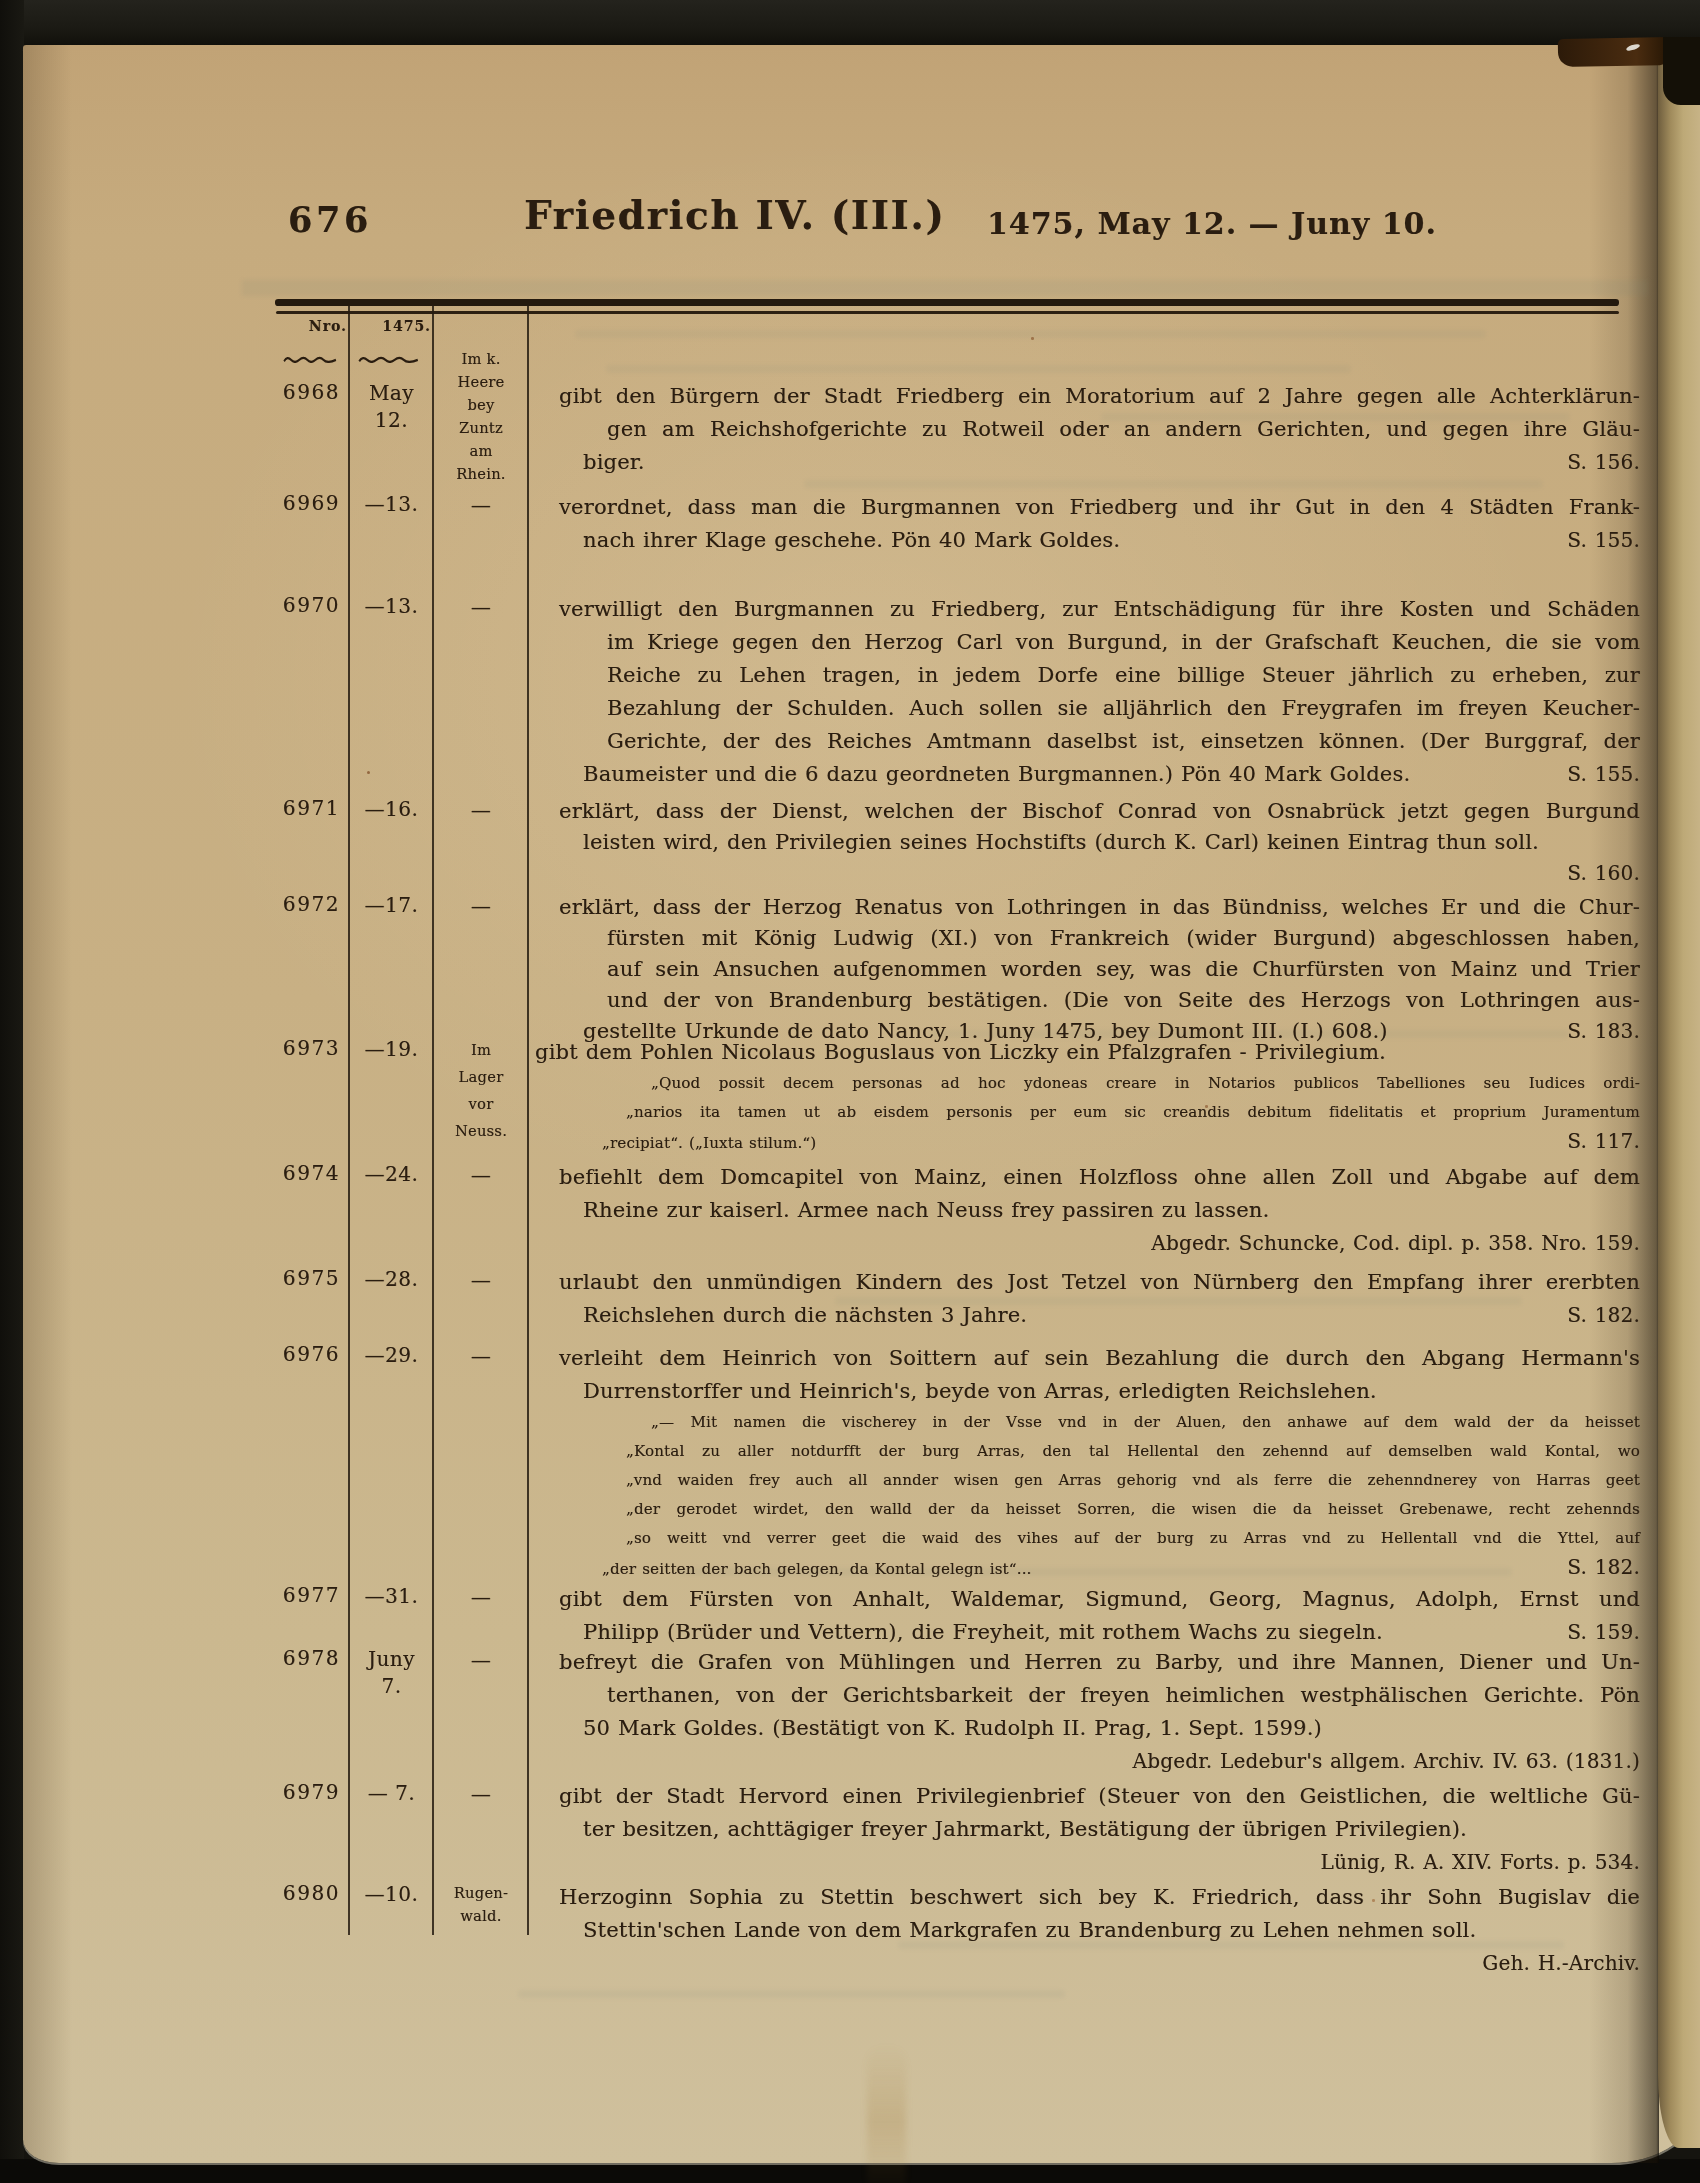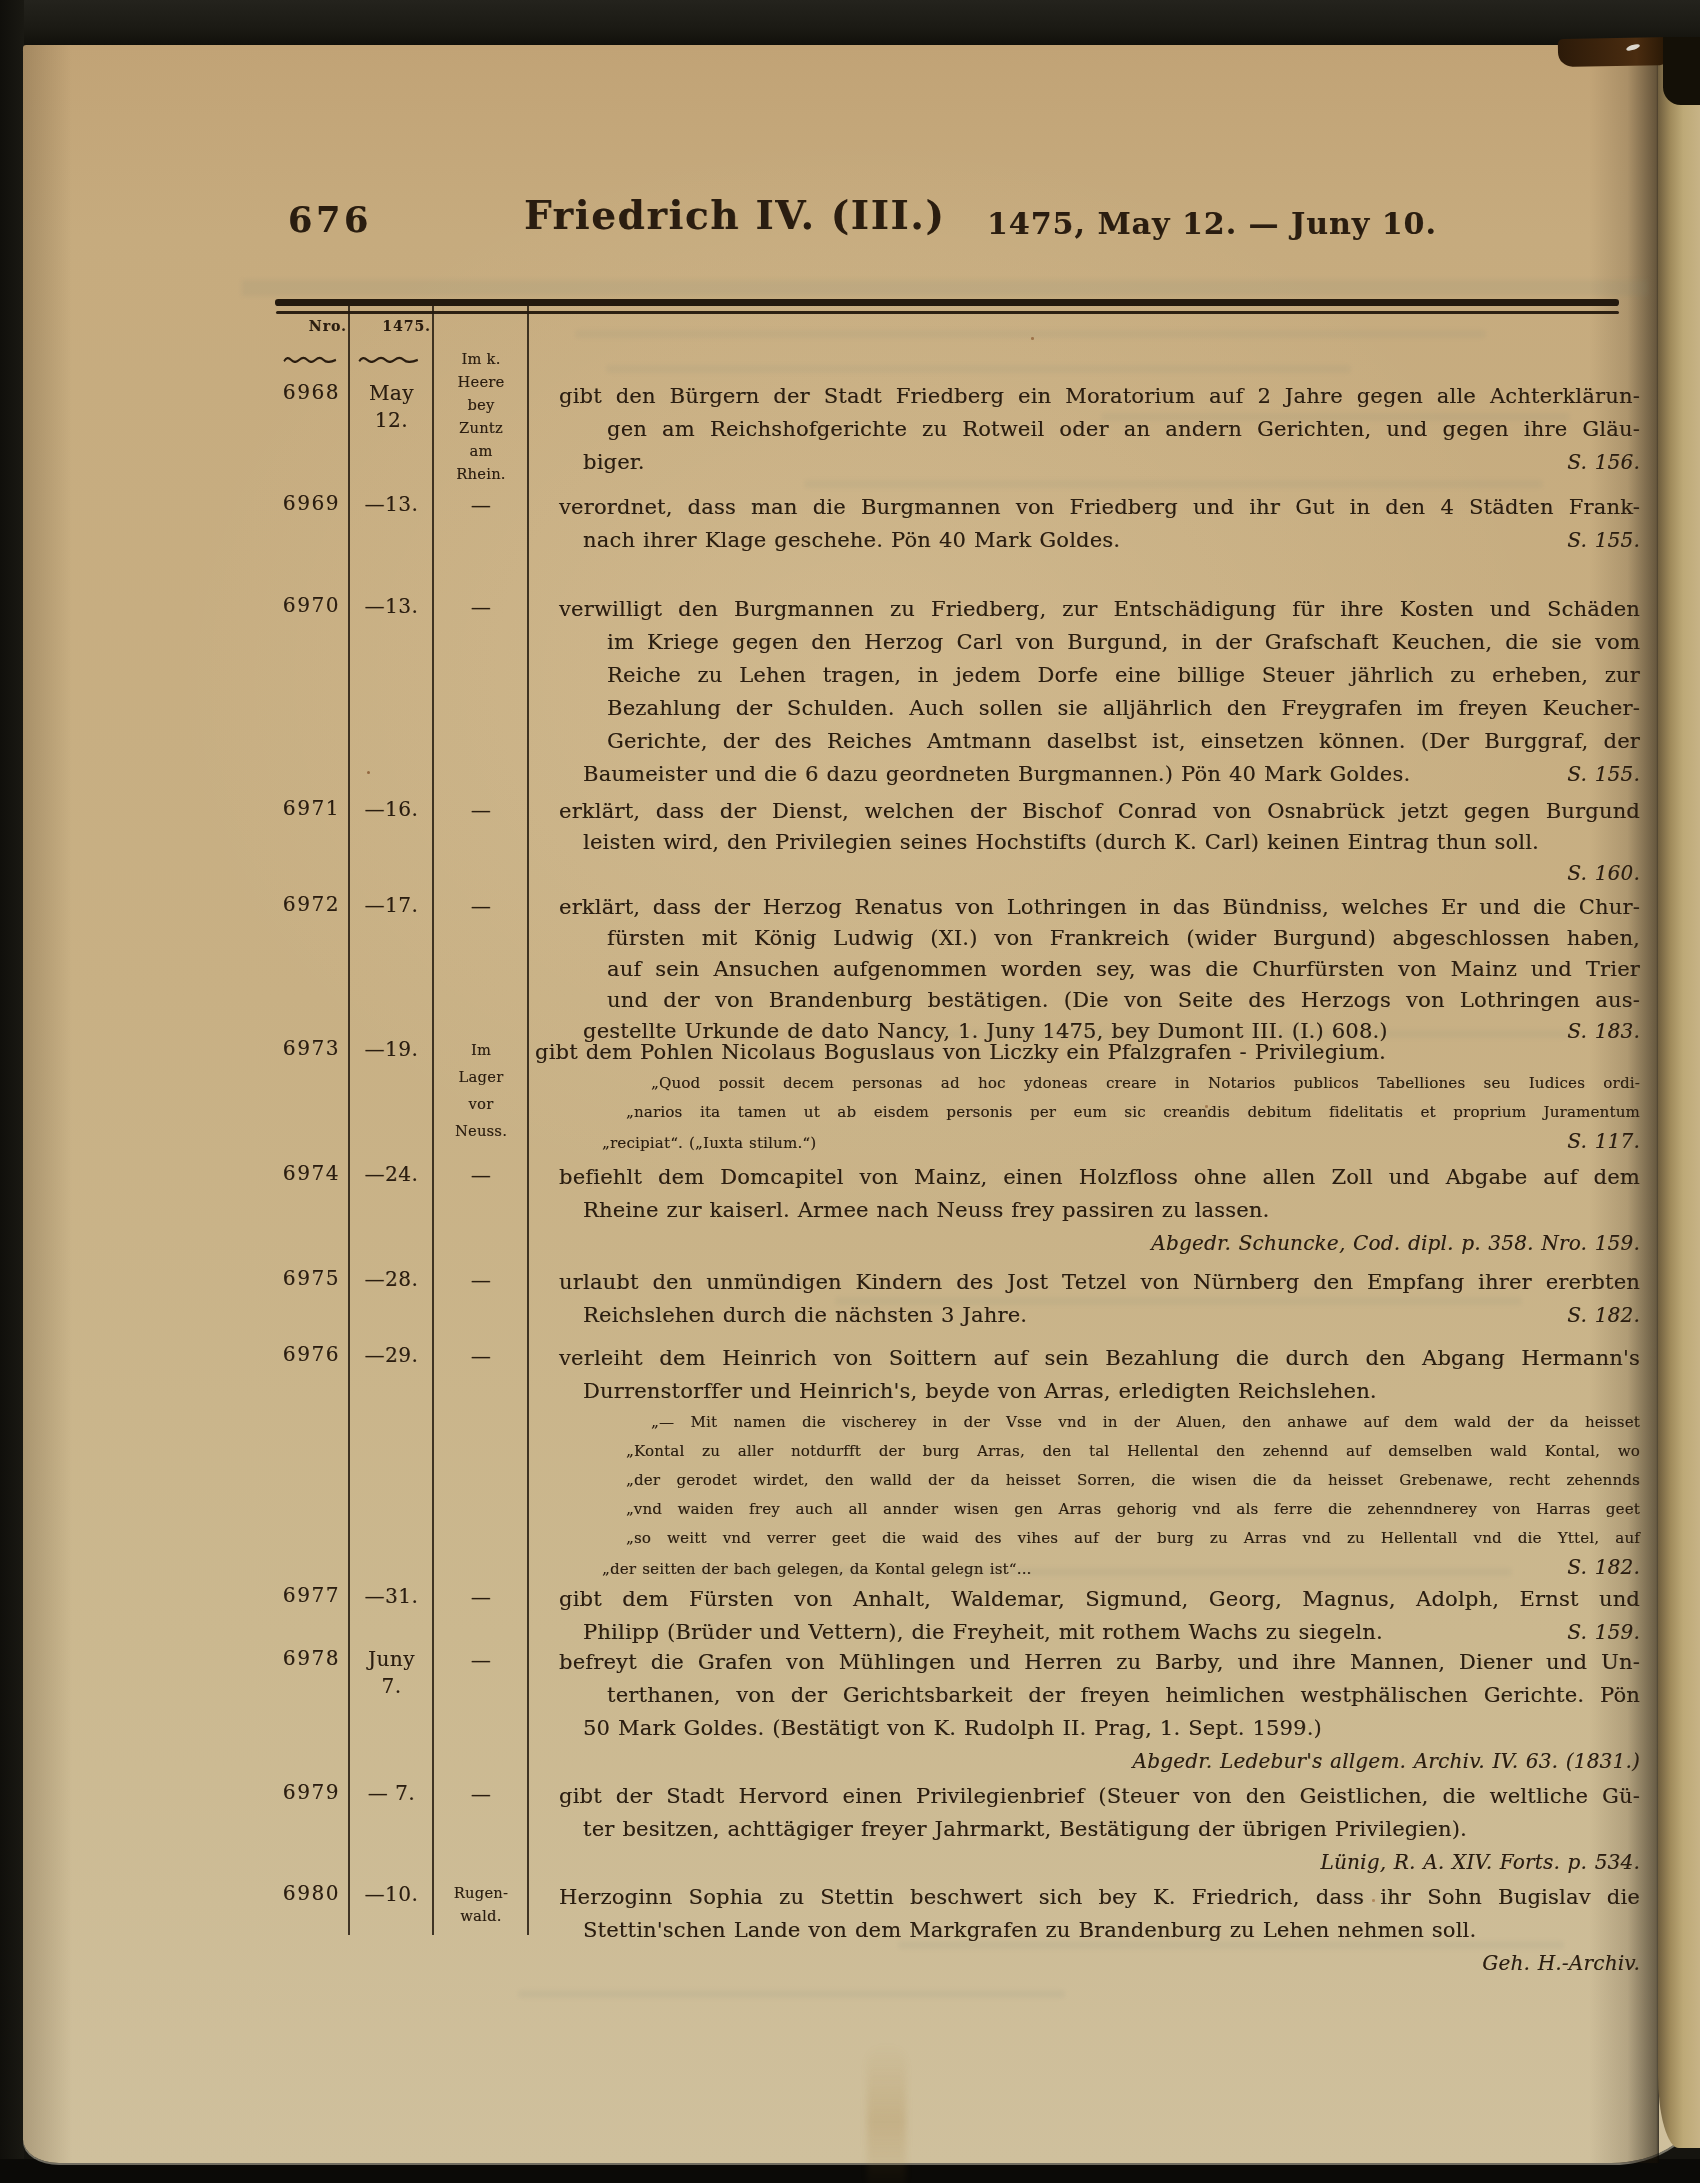--- a/index.html
+++ b/index.html
@@ -54,21 +54,21 @@
   .place.pd{font-size:20px;line-height:28px;}
   .place.pl{line-height:27px;}
   .etext{position:absolute;left:260px;width:1105px;font-size:21px;word-spacing:1px;letter-spacing:0.2px;}
   .tl{line-height:33px;height:33px;}
   .lh60 .tl{line-height:31px;height:31px;}
   .tl.j .lt{display:block;text-align:justify;text-align-last:justify;}
   .tl.e{display:flex;justify-content:space-between;align-items:baseline;}
   .tl.i1{padding-left:48px;}
   .tl.s{font-size:15px;line-height:29px;height:29px;padding-left:67px;}
   .tl.s.sf{padding-left:92px;}
-  .ref{font-size:20px;padding-left:12.5px;white-space:nowrap;font-style:italic;}
+  .ref{font-size:20px;padding-left:12.5px;white-space:nowrap;}
   .lt{white-space:nowrap;}
   .tl.j .lt{white-space:normal;margin-left:24px;}
   
   .ink, .nro, .date, .place, .etext, .colh, .pageno, .title, .title-dates{
     text-shadow:0.3px 0.4px 0.5px rgba(42,29,16,.45);}
   
   .ghost{position:absolute;height:8.3px;background:#6b7c6f;opacity:.08;filter:blur(2.1px);border-radius:4.2px;}
   .stain-v{position:absolute;left:844px;top:1999px;width:39px;height:156px;border-radius:21px;
     background:linear-gradient(180deg, rgba(153,112,42,0), rgba(153,112,42,.18) 50%, rgba(153,112,42,0));filter:blur(3.1px);}
   .dot{position:absolute;border-radius:50%;}
@@ -300,24 +300,24 @@
         <div class="tl e i1">
             <span class="lt">Durrenstorffer und Heinrich's, beyde von Arras, erledigten Reichslehen.</span>
           </div>
         <div class="tl j s sf">
             <span class="lt">„— Mit namen die vischerey in der Vsse vnd in der Aluen, den anhawe auf dem wald der da heisset</span>
           </div>
         <div class="tl j s">
             <span class="lt">„Kontal zu aller notdurfft der burg Arras, den tal Hellental den zehennd auf demselben wald Kontal, wo</span>
           </div>
         <div class="tl j s">
+            <span class="lt">„vnd waiden frey auch all annder wisen gen Arras gehorig vnd als ferre die zehenndnerey von Harras geet</span>
+          </div>
+        <div class="tl j s">
             <span class="lt">„der gerodet wirdet, den walld der da heisset Sorren, die wisen die da heisset Grebenawe, recht zehennds</span>
-          </div>
-        <div class="tl j s">
-            <span class="lt">„vnd waiden frey auch all annder wisen gen Arras gehorig vnd als ferre die zehenndnerey von Harras geet</span>
           </div>
         <div class="tl j s">
             <span class="lt">„so weitt vnd verrer geet die waid des vihes auf der burg zu Arras vnd zu Hellentall vnd die Yttel, auf</span>
           </div>
         <div class="tl e s">
             <span class="lt">„der seitten der bach gelegen, da Kontal gelegn ist“...</span>
             <span class="ref">S. 182.</span>
           </div>
       </div>
     </div>

